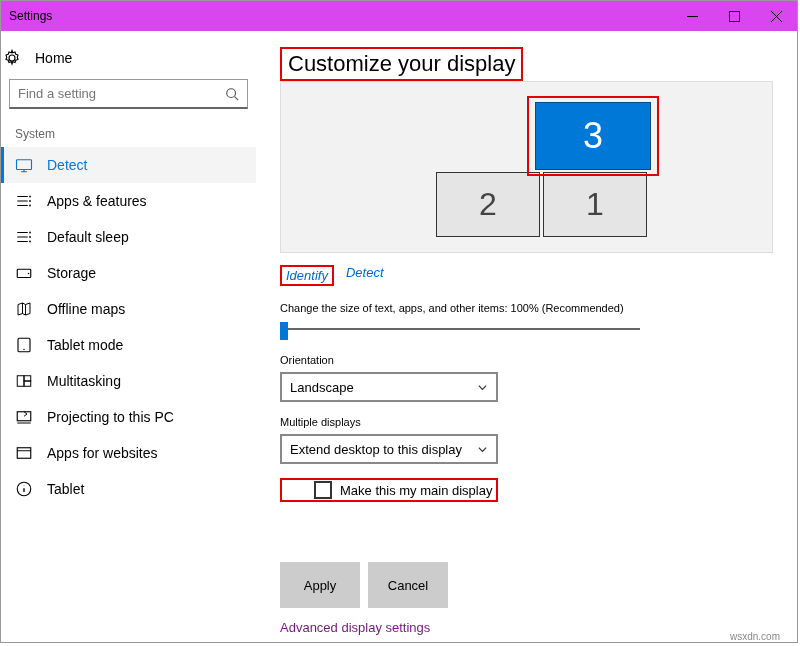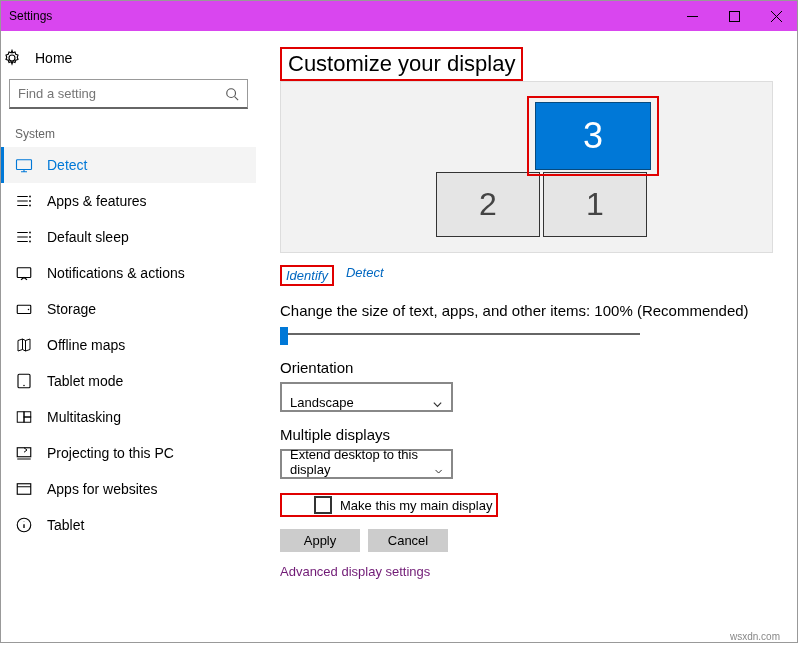--- a/index.html
+++ b/index.html
@@ -36,35 +36,35 @@
     .hl-red { border: 2px solid #e00000; display: inline-block; padding: 2px 6px; }
     
     .monitor-area { background: #f2f2f2; border: 1px solid #ddd; height: 172px; position: relative; margin-bottom: 12px; }
     .monitor { position: absolute; display: flex; align-items: center; justify-content: center; border: 1px solid #333; font-size: 32px; color: #444; background: #e5e5e5; }
     .monitor.sel { background: #0078d7; color: #fff; border: 1px solid #064a7f; font-size: 36px; }
     .mon-hl { position: absolute; border: 2px solid #e00000; }
     
     .links-row { display: flex; gap: 12px; margin-bottom: 16px; font-size: 13px; font-style: italic; }
     .link { color: #0067c0; cursor: pointer; }
     
-    .section-lbl { font-size: 15px; margin-bottom: 6px; }
+    .section-lbl { font-size: 11px; margin-bottom: 6px; }
     .slider-wrap { margin-bottom: 16px; }
     .slider { position: relative; height: 18px; width: 360px; }
     .slider-track { position: absolute; top: 8px; left: 0; right: 0; height: 2px; background: #666; }
     .slider-thumb { position: absolute; top: 2px; left: 0; width: 8px; height: 18px; background: #0078d7; }
     
     .field { margin-bottom: 14px; }
-    .select { display: flex; align-items: flex-end; justify-content: space-between; border: 2px solid #888; height: 30px; width: 173px; padding: 0 8px; cursor: pointer; font-size: 13px; }
+    .select { display: flex; align-items: center; justify-content: space-between; border: 2px solid #888; height: 30px; width: 218px; padding: 0 8px; cursor: pointer; font-size: 13px; }
     .chev { width: 11px; height: 11px; }
     
     .check-row { display: flex; align-items: center; gap: 8px; margin-bottom: 12px; padding: 1px 4px; }
     .checkbox { width: 18px; height: 18px; border: 2px solid #333; }
     
     .btn-row { display: flex; gap: 8px; margin-bottom: 12px; }
-    .btn { background: #ccc; border: none; height: 23px; width: 80px; font-size: 13px; cursor: pointer; }
+    .btn { background: #ccc; border: none; height: 46px; width: 80px; font-size: 13px; cursor: pointer; margin-top: 48px; }
     
     .adv-link { color: #701a75; font-size: 13px; cursor: pointer; }
     
     .watermark { position: absolute; bottom: 4px; right: 20px; font-size: 10px; color: #888; }
   </style>
 </head>
 <body>
 
 <div class="window">
   <div class="titlebar">
@@ -131,29 +131,20 @@
         <div class="nav-item">
           <span class="icon">
               <svg viewBox="0 0 24 24">
                 <path d="M3 6h14M3 12h14M3 18h14" stroke="#000" stroke-width="1.5"></path>
                 <circle cx="20" cy="6" r="1.2" fill="#000"></circle>
                 <circle cx="20" cy="12" r="1.2" fill="#000"></circle>
                 <circle cx="20" cy="18" r="1.2" fill="#000"></circle>
               </svg>
             </span>
           <span>Default sleep</span>
-        </div>
-        <div class="nav-item">
-          <span class="icon">
-              <svg viewBox="0 0 24 24">
-                <rect x="3" y="5" width="18" height="13" rx="1" fill="none" stroke="#000" stroke-width="1.5"></rect>
-                <path d="M8 21l4-3 4 3" fill="none" stroke="#000" stroke-width="1.5"></path>
-              </svg>
-            </span>
-          <span>Notifications &amp; actions</span>
         </div>
         <div class="nav-item">
           <span class="icon">
               <svg viewBox="0 0 24 24">
                 <rect x="3" y="7" width="18" height="11" rx="1" fill="none" stroke="#000" stroke-width="1.5"></rect>
                 <circle cx="18" cy="12.5" r="1" fill="#000"></circle>
               </svg>
             </span>
           <span>Storage</span>
         </div>

